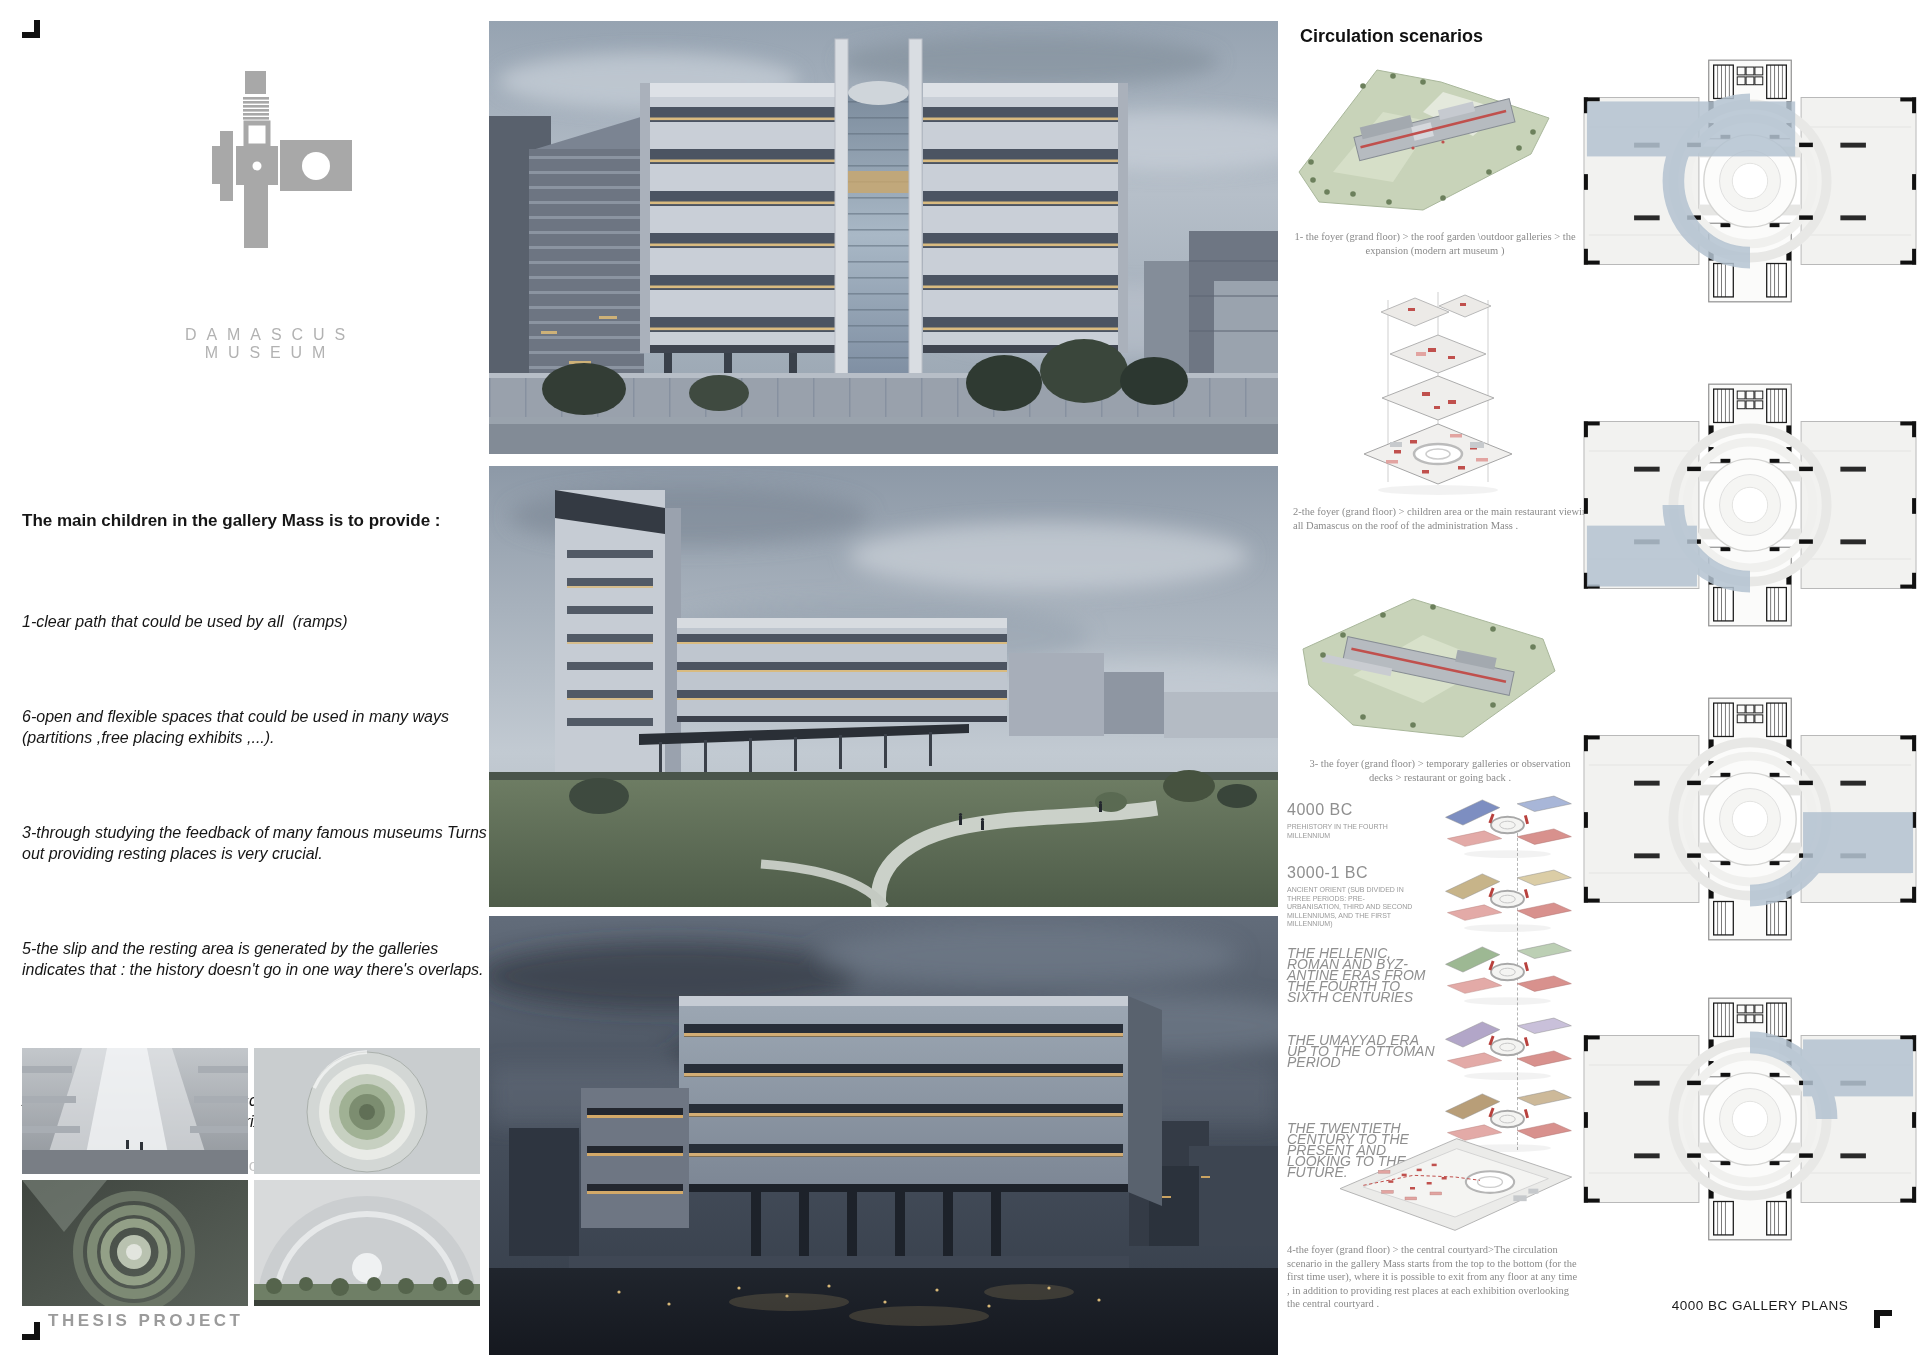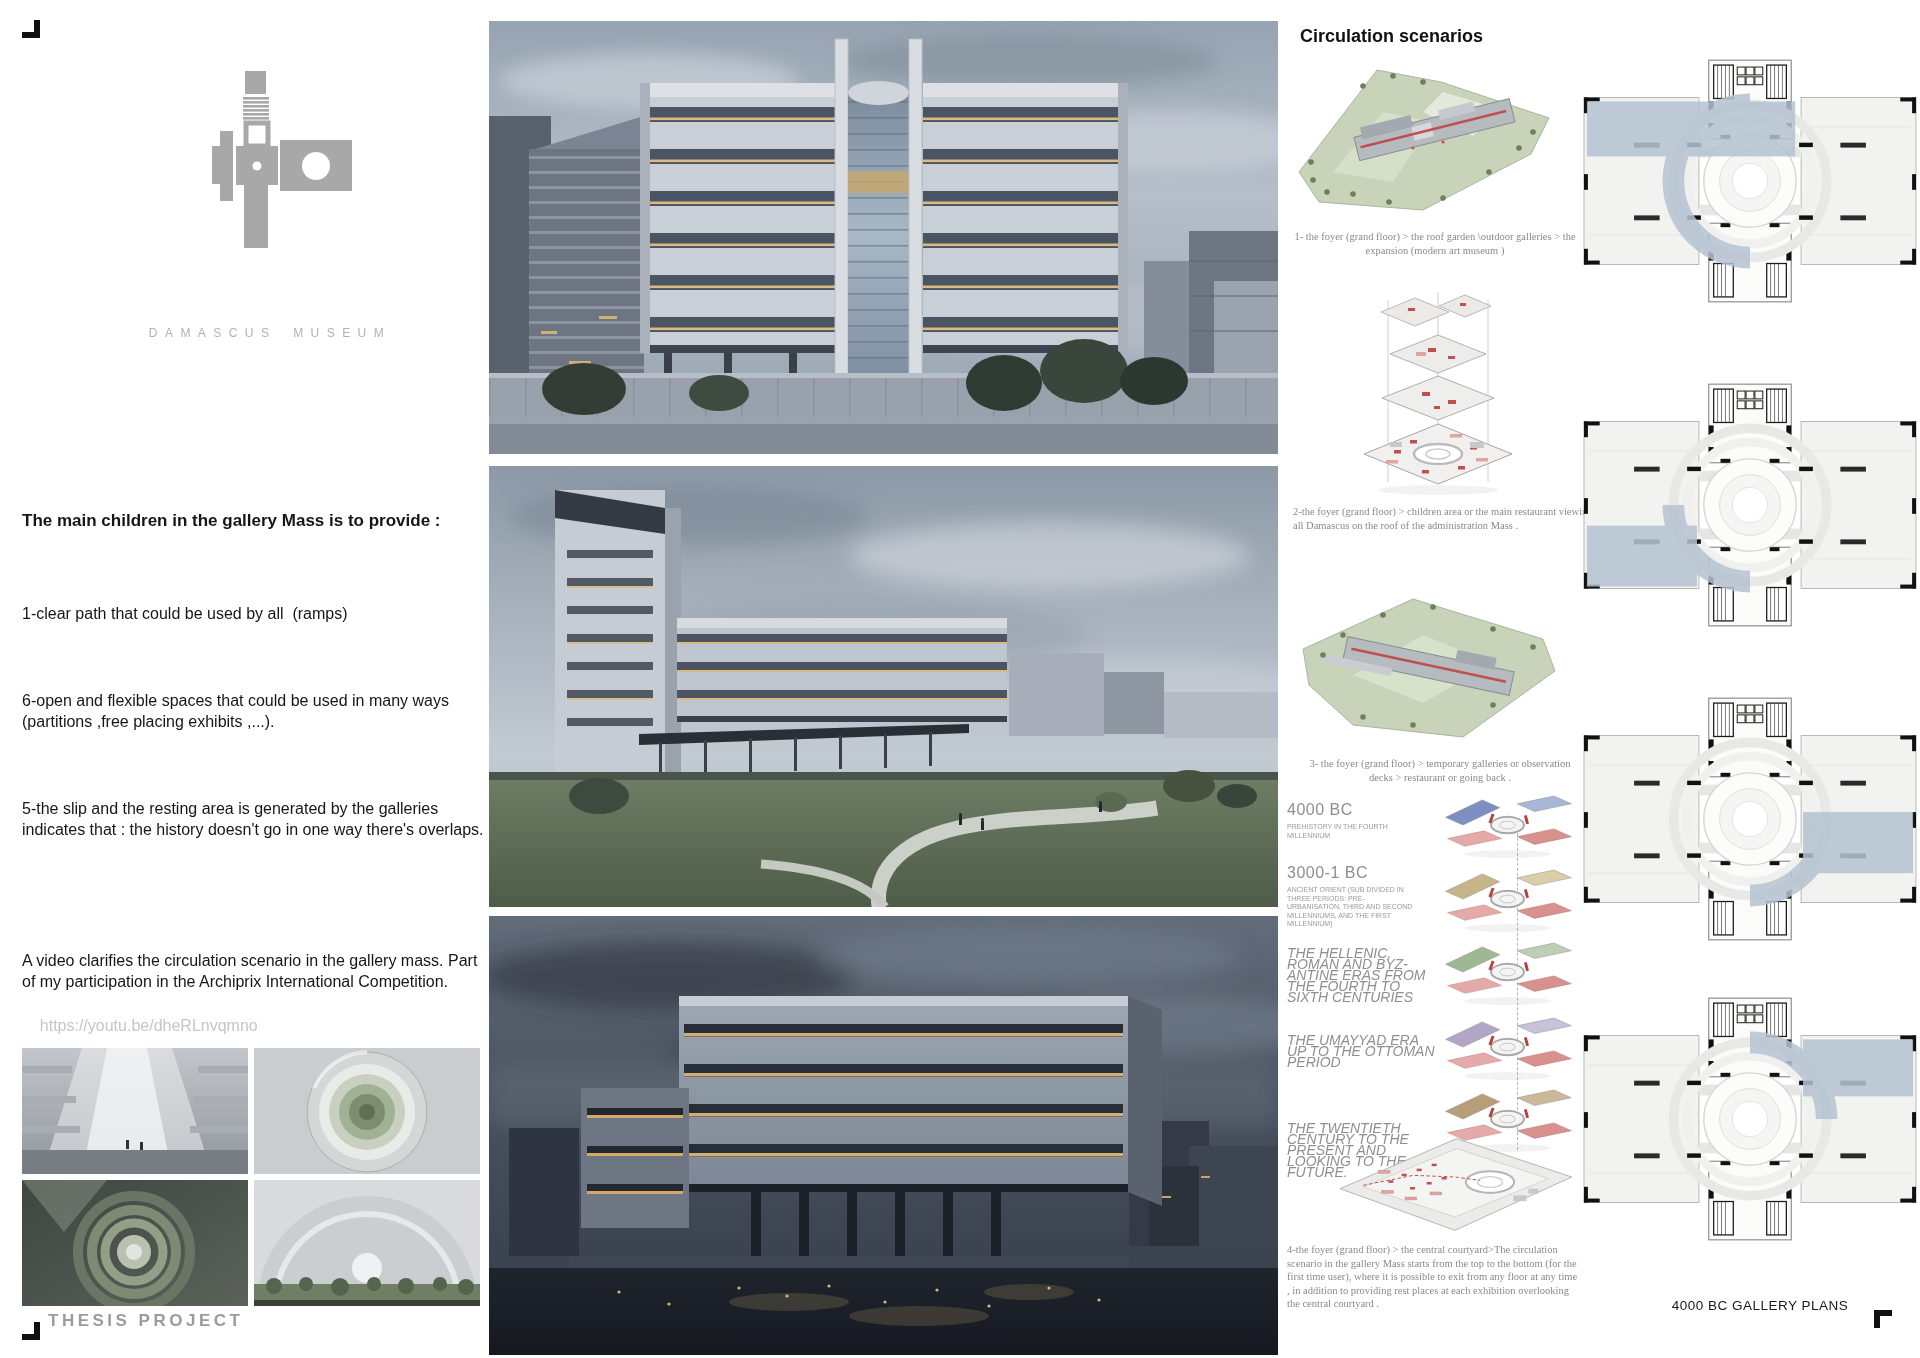--- a/index.html
+++ b/index.html
@@ -1,23 +1,23 @@
 <!DOCTYPE html>
 <html><head>
 <meta charset="utf-8">
 <style>
   html,body{margin:0;padding:0;background:#fff;}
   .board{position:relative;width:1920px;height:1358px;background:#ffffff;overflow:hidden;
          font-family:"Liberation Sans", sans-serif;color:#1c1c1c;}
   .abs{position:absolute;}
   
-  .brand{font-size:12px;letter-spacing:.62em;word-spacing:.5em;color:#b2b2b2;text-align:center;}
+  .brand{font-size:16px;letter-spacing:.62em;word-spacing:.5em;color:#b2b2b2;text-align:center;}
   .concepts{width:470px;font-size:16px;line-height:21px;color:#161616;white-space:pre-wrap;}
   .concepts h2{font-size:17px;margin:0 0 30px 0;font-weight:bold;}
-  .concepts p{margin:0 0 24px 0;}
+  .concepts p{margin:8px 0 24px 0;font-style:italic;}
   .video-note{margin-top:44px !important;}
   .video-url{color:#c6c6c6;font-size:16px;}
   .thesis{font-size:17px;font-weight:bold;letter-spacing:3.5px;color:#9b9b9b;}
   
   .circ-head{font-size:18px;font-weight:bold;color:#111;}
   .cap{font-size:10.5px;line-height:13.5px;color:#8a8a8a;font-family:Liberation Serif, serif;}
   .cap.c{text-align:center;}
   .tl-title{font-size:16px;letter-spacing:.5px;color:#8f8f8f;}
   .tl-desc-s{font-size:7px;line-height:8.5px;color:#9a9a9a;}
   .tl-desc{font-size:14px;line-height:11px;color:#8f8f8f;font-style:italic;}
@@ -59,20 +59,21 @@
     </g>
     <circle cx="45" cy="96" r="4.5" fill="#fff"></circle>
     <circle cx="104" cy="96" r="14" fill="#fff"></circle>
   </svg>
   <div class="abs brand" style="left:110px;top:326px;width:320px">DAMASCUS MUSEUM</div>
 
   <div class="abs concepts" style="left:22px;top:468px">
     <h2>The main children in the gallery Mass is to provide :</h2>
     <p>1-clear path that could be used by all  (ramps)</p>
     <p>6-open and flexible spaces that could be used in many ways (partitions ,free placing exhibits ,...).</p>
+    <p>3-through studying the feedback of many famous museums Turns out providing resting places is very crucial.</p>
     <p>5-the slip and the resting area is generated by the galleries indicates that : the history doesn't go in one way there's overlaps.</p>
     <p class="video-note" style="margin-bottom:2px">A video clarifies the circulation scenario in the gallery mass. Part of my participation in the Archiprix International Competition.</p>
     <span class="video-url">https://youtu.be/dheRLnvqmno</span>
   </div>
 
   <div class="abs" style="left:22px;top:1048px;width:458px;height:258px;display:grid;grid-template-columns:226px 226px;grid-template-rows:126px 126px;gap:6px">
     <div class="interior">
       <svg width="226" height="126" viewBox="0 0 226 126">
         <defs>
             <linearGradient id="i1g" x1="0" y1="0" x2="0" y2="1">

